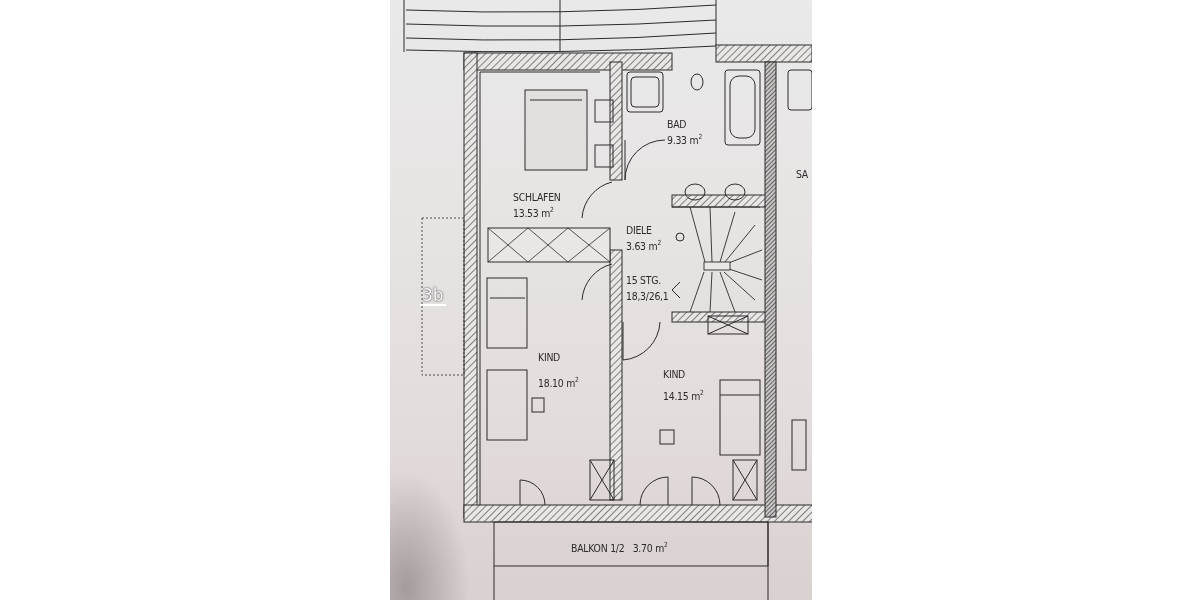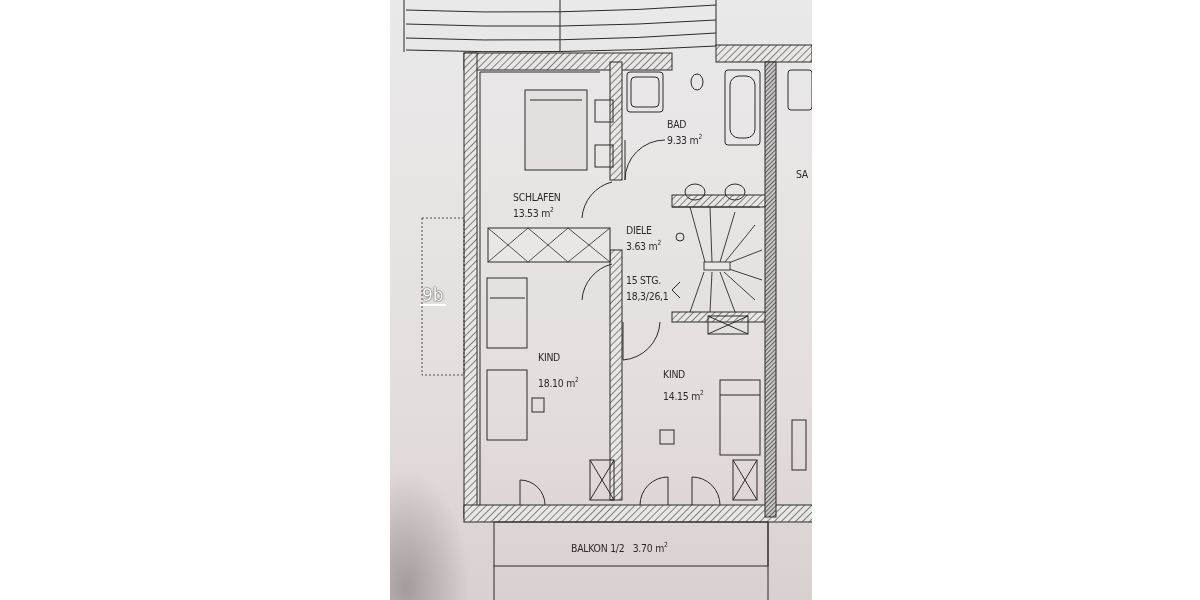--- a/index.html
+++ b/index.html
@@ -157,14 +157,14 @@
   </div>
   <div class="lbl" style="left:273px;top:366px;line-height:18px">
     <span>KIND</span><br>
     <span>14.15</span> <span>m</span><sup>2</sup>
   </div>
   <div class="lbl" style="left:181px;top:539px">
     <span>BALKON 1/2</span>&nbsp;&nbsp;
     <span>3.70</span> <span>m</span><sup>2</sup>
   </div>
   <div class="lbl" style="left:406px;top:168px">SA</div>
-  <div id="tag">9b</div>
+  <div id="tag">3b</div>
 </div>
 
 </body></html>

